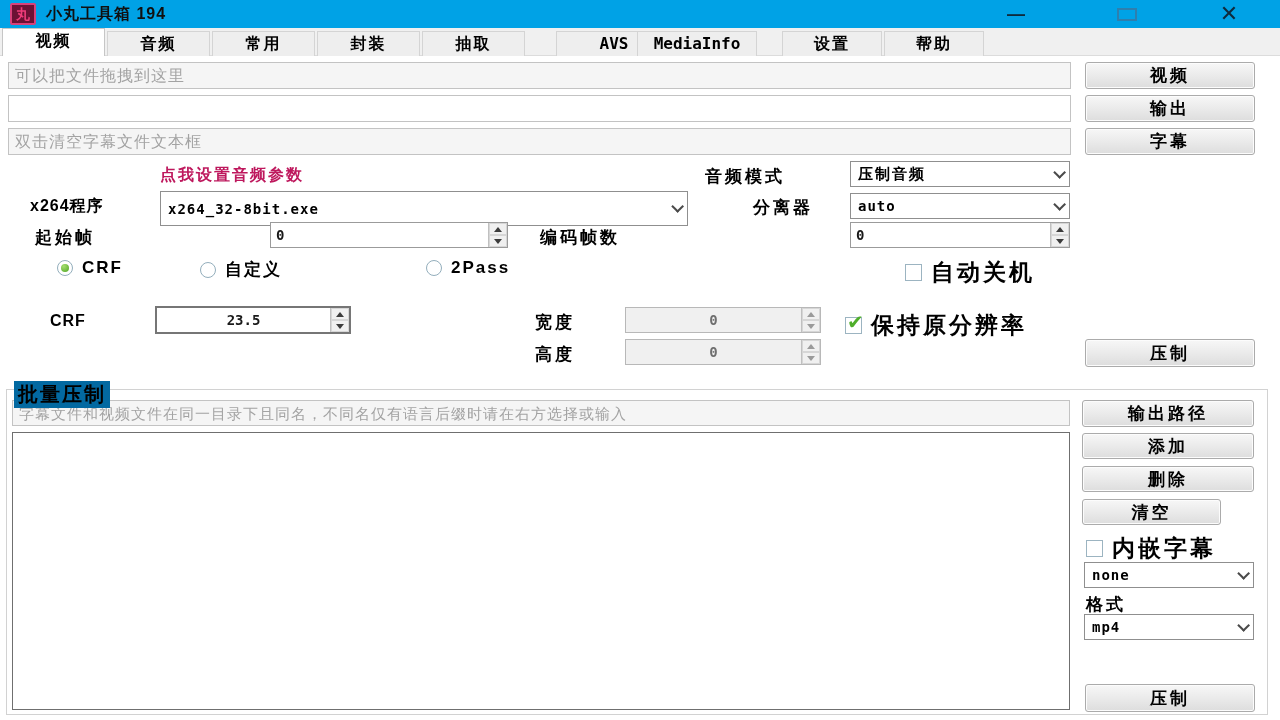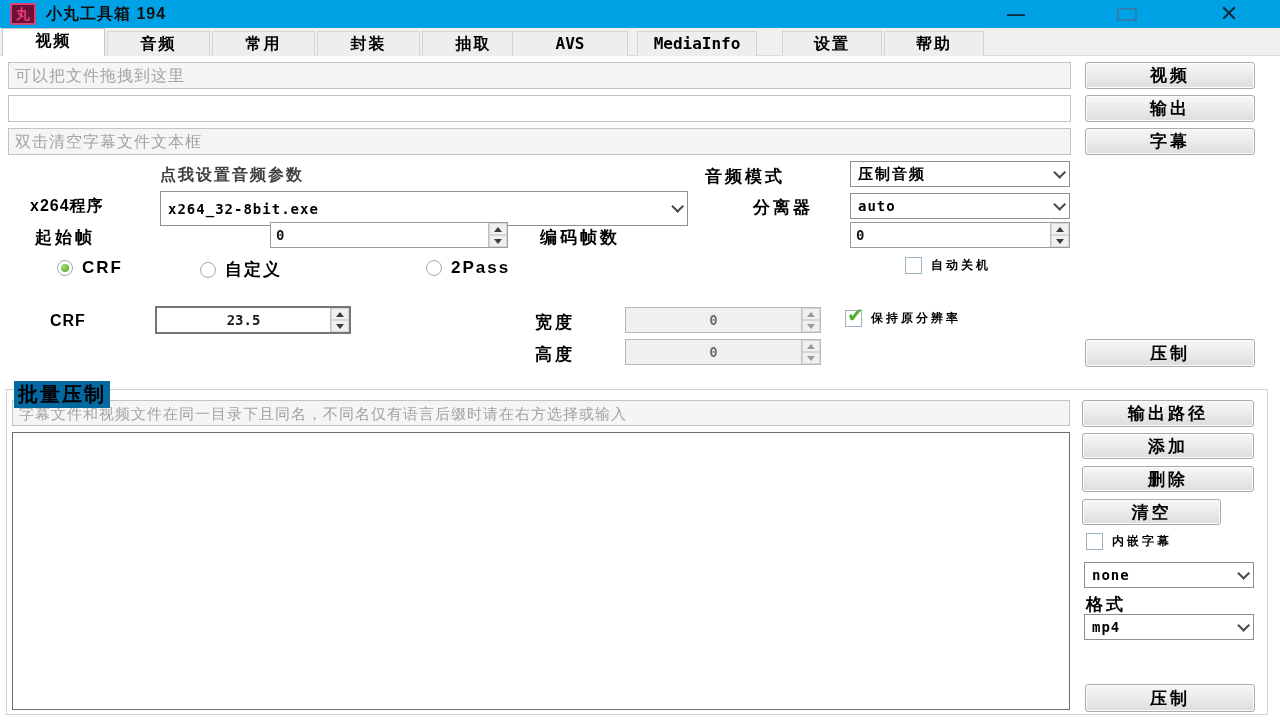--- a/index.html
+++ b/index.html
@@ -35,21 +35,21 @@
   .tab.mono { font-family:"DejaVu Sans Mono","Liberation Mono",monospace; letter-spacing:0; }
   
   .txt {
     position:absolute; border:1px solid #c3c3c3; background:#ffffff;
     font-family:inherit; font-size:16px; padding:0 6px; color:#222; outline:none;
   }
   .txt.dim { background:#f5f5f5; }
   .txt::placeholder { color:#a3a3a3; opacity:1; letter-spacing:1px; }
   .lbl { position:absolute; font-size:17px; font-weight:bold; color:#000; letter-spacing:3px; white-space:nowrap; }
   .lbl.en { letter-spacing:1px; font-size:15px;text-align:right; }
-  .link { position:absolute; font-size:16px; font-weight:bold; color:#404040; letter-spacing:2px; cursor:pointer; }
+  .link { position:absolute; font-size:16px; font-weight:bold; color:#be185d; letter-spacing:2px; cursor:pointer; }
   .btn {
     position:absolute; border:1px solid #ababab; border-radius:3px;
     background:linear-gradient(#f7f7f7,#ebebeb 48%,#dddddd);
     box-shadow:inset 0 0 0 1px #fcfcfc;
     font-size:17px; font-weight:bold; letter-spacing:3px; color:#000;
     display:flex; align-items:center; justify-content:center; cursor:pointer;
   }
   .dd {
     position:absolute; border:1px solid #8f8f8f; background:#fff;
     display:flex; align-items:center; padding:12px 7px; cursor:pointer;
@@ -72,21 +72,21 @@
   .tri-dn { width:0; height:0; border-left:4px solid transparent; border-right:4px solid transparent; border-top:5px solid #3c3c3c; }
   .spin.disabled .tri-up { border-bottom-color:#9a9a9a; }
   .spin.disabled .tri-dn { border-top-color:#9a9a9a; }
   .radio { position:absolute; display:flex; align-items:center; cursor:pointer; }
   .radio .circ { width:16px; height:16px; border-radius:50%; border:1px solid #93aebc; background:#fff; display:flex; align-items:center; justify-content:center; }
   .radio.checked .circ::after { content:""; width:8px; height:8px; border-radius:50%; background:radial-gradient(circle at 35% 30%,#a5de70,#4ea522); }
   .radio .rlbl { margin-left:9px; font-size:17px; font-weight:bold; letter-spacing:2px; }
   .cbwrap { position:absolute; display:flex; align-items:center; cursor:pointer; }
   .cb { width:17px; height:17px; border:1px solid #9cb4c1; background:#fff; position:relative; flex:none; }
   .cb .chk { position:absolute; left:1px; top:-8px; font-size:20px; font-weight:bold; color:#4fae2b; }
-  .cbwrap .clbl { margin-left:9px; font-size:12px; font-weight:bold; letter-spacing:3px; white-space:nowrap; }
+  .cbwrap .clbl { margin-left:9px; font-size:23px; font-weight:bold; letter-spacing:3px; white-space:nowrap; }
   
   .group { position:absolute; left:6px; top:389px; width:1262px; height:326px; border:1px solid #d2d2d2; }
   .group-title { position:absolute; left:14px; top:381px; background:#0369a1; padding:0 4px; font-size:20px; font-weight:bold; letter-spacing:2px; z-index:2; }
   .listbox { position:absolute; left:12px; top:432px; width:1058px; height:278px; background:#fff; border:1px solid #6f6f6f; }
 </style>
 </head>
 <body>
 
 <div class="win">
 
@@ -104,21 +104,21 @@
     </div>
   </div>
 
   <div class="tabstrip"></div>
   <div class="tabline"></div>
   <div class="tab active" style="left:2px;width:103px;">视频</div>
   <div class="tab" style="left:107px;width:103px;">音频</div>
   <div class="tab" style="left:212px;width:103px;">常用</div>
   <div class="tab" style="left:317px;width:103px;">封装</div>
   <div class="tab" style="left:422px;width:103px;">抽取</div>
-  <div class="tab mono" style="left:512px;width:116px;">AVS</div>
+  <div class="tab mono" style="left:556px;width:116px;">AVS</div>
   <div class="tab mono" style="left:637px;width:120px;">MediaInfo</div>
   <div class="tab" style="left:782px;width:100px;">设置</div>
   <div class="tab" style="left:884px;width:100px;">帮助</div>
 
   <input class="txt dim" style="left: 8px; top: 62px; width: 1063px; height: 27px;" placeholder="可以把文件拖拽到这里">
   <input class="txt" style="left: 8px; top: 95px; width: 1063px; height: 27px;" value="">
   <input class="txt dim" style="left: 8px; top: 128px; width: 1063px; height: 27px;" placeholder="双击清空字幕文件文本框">
   <div class="btn" style="left:1085px;top:62px;width:170px;height:27px;">视频</div>
   <div class="btn" style="left:1085px;top:95px;width:170px;height:27px;">输出</div>
   <div class="btn" style="left:1085px;top:128px;width:170px;height:27px;">字幕</div>

